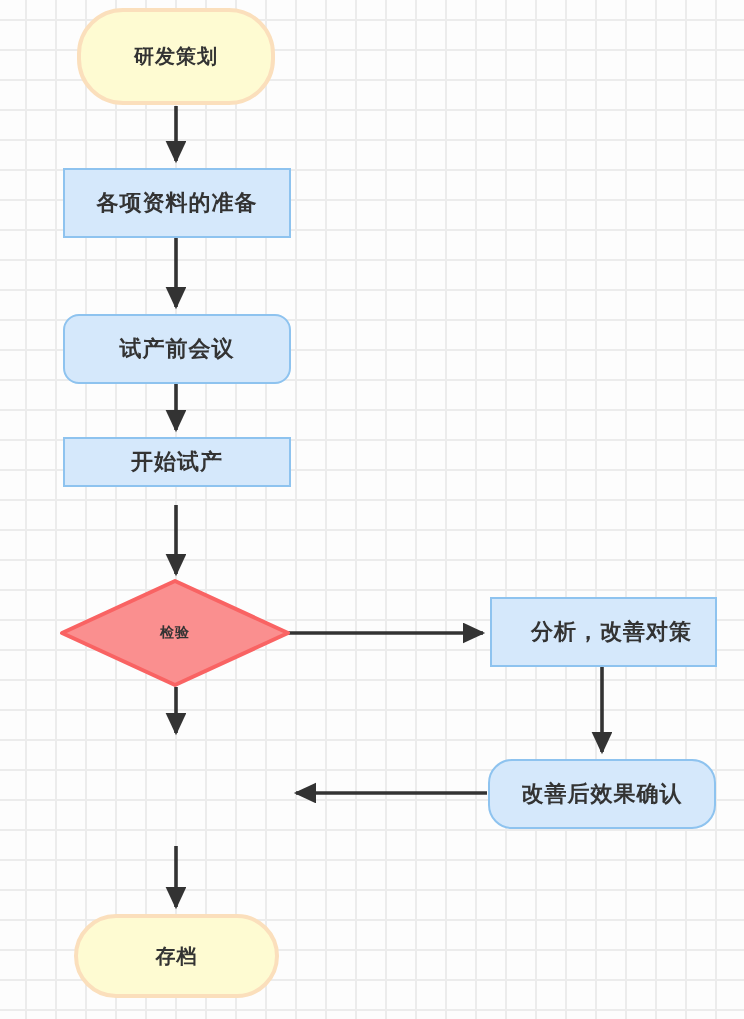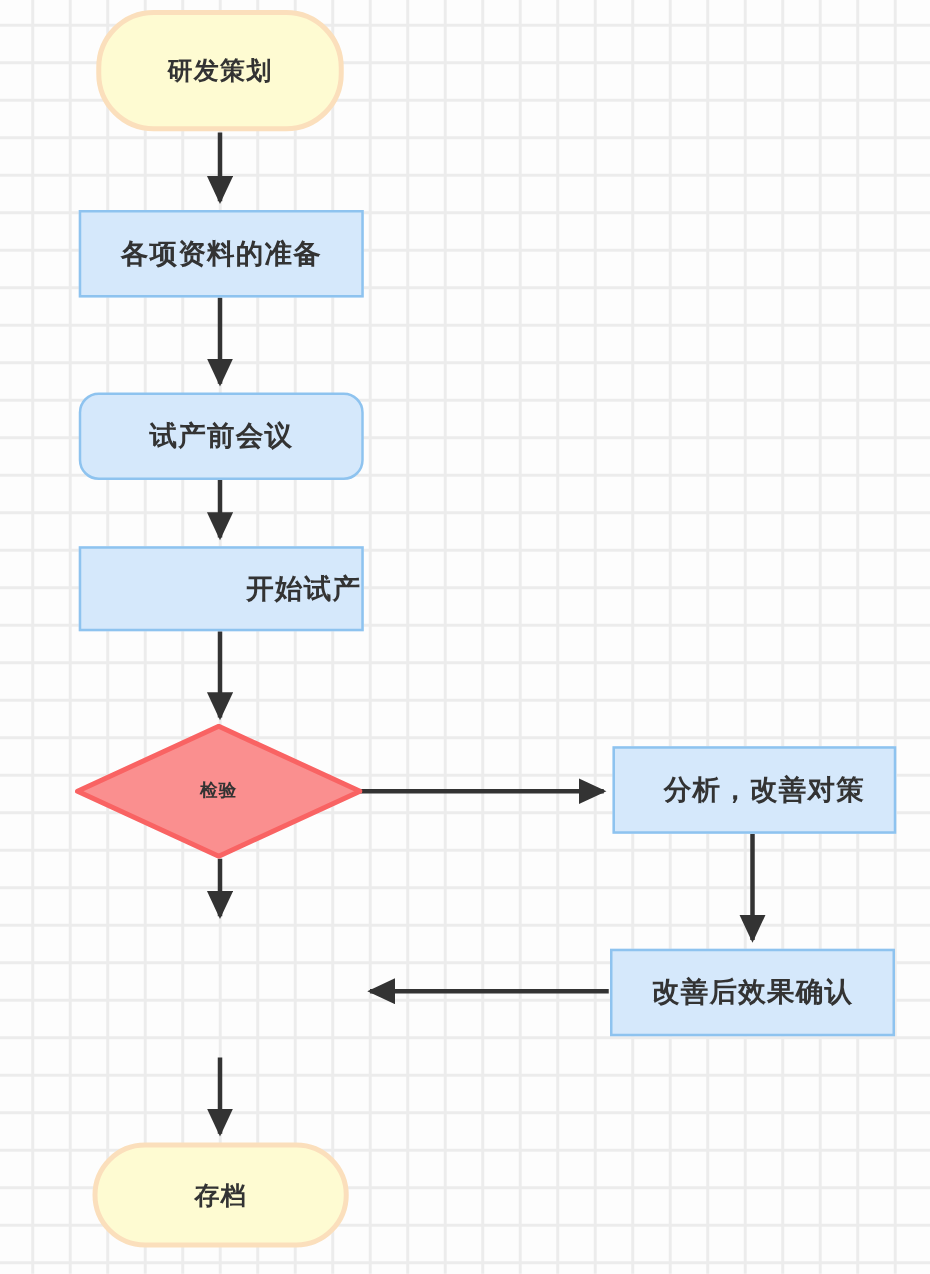--- a/index.html
+++ b/index.html
@@ -52,25 +52,25 @@
     justify-content: center;
     font-weight: 700;
     font-size: 14px;
     color: #333333;
     letter-spacing: 1px;
   }
   
   #n-start   { left: 77px;  top: 8px;   width: 198px; height: 97px; }
   #n-prep    { left: 63px;  top: 168px; width: 228px; height: 70px; }
   #n-meeting { left: 63px;  top: 314px; width: 228px; height: 70px; border-radius: 16px; }
-  #n-trial   { left: 63px;  top: 437px; width: 228px; height: 68px; justify-content: flex-end; }
+  #n-trial   { left: 63px;  top: 437px; width: 228px; height: 50px; }
   #n-inspect { left: 60px;  top: 579px; width: 230px; height: 108px; }
   #n-analyze { left: 490px; top: 597px; width: 227px; height: 70px; padding-left: 16px; }
   #n-survey  { left: 60px;  top: 738px; width: 230px; height: 108px; }
-  #n-confirm { left: 488px; top: 759px; width: 228px; height: 70px; }
+  #n-confirm { left: 488px; top: 759px; width: 228px; height: 70px; border-radius: 24px; }
   #n-archive { left: 74px;  top: 914px; width: 205px; height: 84px; }
   .edges { position: absolute; left: 0; top: 0; pointer-events: none; }
 </style>
 </head>
 <body>
 
 <div class="canvas">
 
   <svg class="edges" width="744" height="1019">
     <defs>

